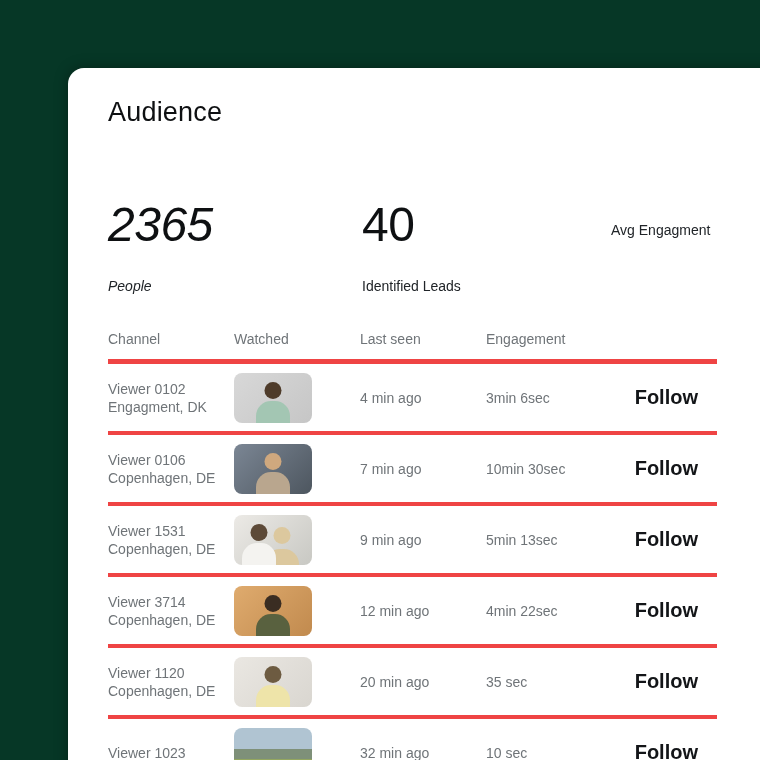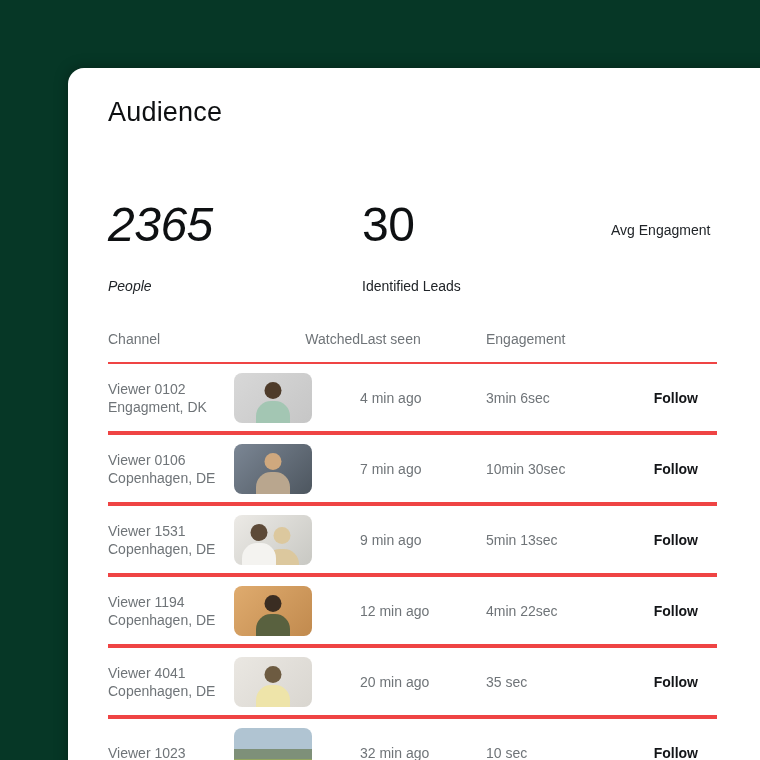--- a/index.html
+++ b/index.html
@@ -48,43 +48,43 @@
   }
   .table {
     position:absolute;
     left:40px; top:262px;
     width:609px;
   }
   .thead {
     display:flex;
     align-items:flex-start;
     height:34px;
-    border-bottom:2px solid #ef4444;
+    border-bottom:5px solid #ef4444;
   }
   .th {
     font-size:14px;
     line-height:18px;
     color:#6f7478;
   }
   .col-channel { width:126px; }
-  .col-watched { width:126px;text-align:right; }
+  .col-watched { width:126px; }
   .col-lastseen { width:126px; }
   .col-engagement { flex:1; }
   .col-action { width:112px; text-align:right; padding-right:19px; }
   .row {
     display:flex;
     align-items:center;
     height:71px;
     border-bottom:4px solid #ef4444;
   }
   .cell { font-size:14px; line-height:18px; color:#6f7478; }
   .viewer-name, .viewer-location { font-size:14px; line-height:18px; color:#6f7478; }
   .follow-btn {
     display:inline-block;
-    font-size:14px;
+    font-size:20px;
     line-height:18px;
     font-weight:700;
     color:#131518;
     background:none;
     border:none;
     cursor:pointer;
     font-family:"Liberation Sans", sans-serif;
   }
   .thumb {
     position:relative;
@@ -122,21 +122,21 @@
 <div class="card">
 
   <h1 class="page-title">Audience</h1>
 
   <div class="stats">
     <div class="stat stat-1">
       <div class="stat-value">2365</div>
       <div class="stat-label">People</div>
     </div>
     <div class="stat stat-2">
-      <div class="stat-value">30</div>
+      <div class="stat-value">40</div>
       <div class="stat-label">Identified Leads</div>
     </div>
     <div class="stat stat-3">
       <div class="stat-label">Avg Engagment</div>
     </div>
   </div>
 
   <div class="table">
     <div class="thead">
       <div class="th col-channel">Channel</div>
@@ -183,35 +183,35 @@
       <div class="thumb thumb--pair" style="--bg: #eceae6; --bg2: #c8c8c3; --head: #5d4a38; --torso: #f4f3f0; --head2: #dcc89e;"></div>
     </div>
     <div class="cell col-lastseen">9 min ago</div>
     <div class="cell col-engagement">5min 13sec</div>
     <div class="cell col-action">
       <button class="follow-btn">Follow</button>
     </div>
   </div>
         <div class="row">
     <div class="cell col-channel">
-      <div class="viewer-name">Viewer 1194</div>
+      <div class="viewer-name">Viewer 3714</div>
       <div class="viewer-location">Copenhagen, DE</div>
     </div>
     <div class="cell col-watched">
       <div class="thumb thumb--portrait" style="--bg: #dfab6e; --bg2: #c18a4e; --head: #3a2d22; --torso: #59613f;"></div>
     </div>
     <div class="cell col-lastseen">12 min ago</div>
     <div class="cell col-engagement">4min 22sec</div>
     <div class="cell col-action">
       <button class="follow-btn">Follow</button>
     </div>
   </div>
         <div class="row">
     <div class="cell col-channel">
-      <div class="viewer-name">Viewer 4041</div>
+      <div class="viewer-name">Viewer 1120</div>
       <div class="viewer-location">Copenhagen, DE</div>
     </div>
     <div class="cell col-watched">
       <div class="thumb thumb--portrait" style="--bg: #eae7e2; --bg2: #d9d6d0; --head: #6d5b41; --torso: #eee4a9;"></div>
     </div>
     <div class="cell col-lastseen">20 min ago</div>
     <div class="cell col-engagement">35 sec</div>
     <div class="cell col-action">
       <button class="follow-btn">Follow</button>
     </div>

